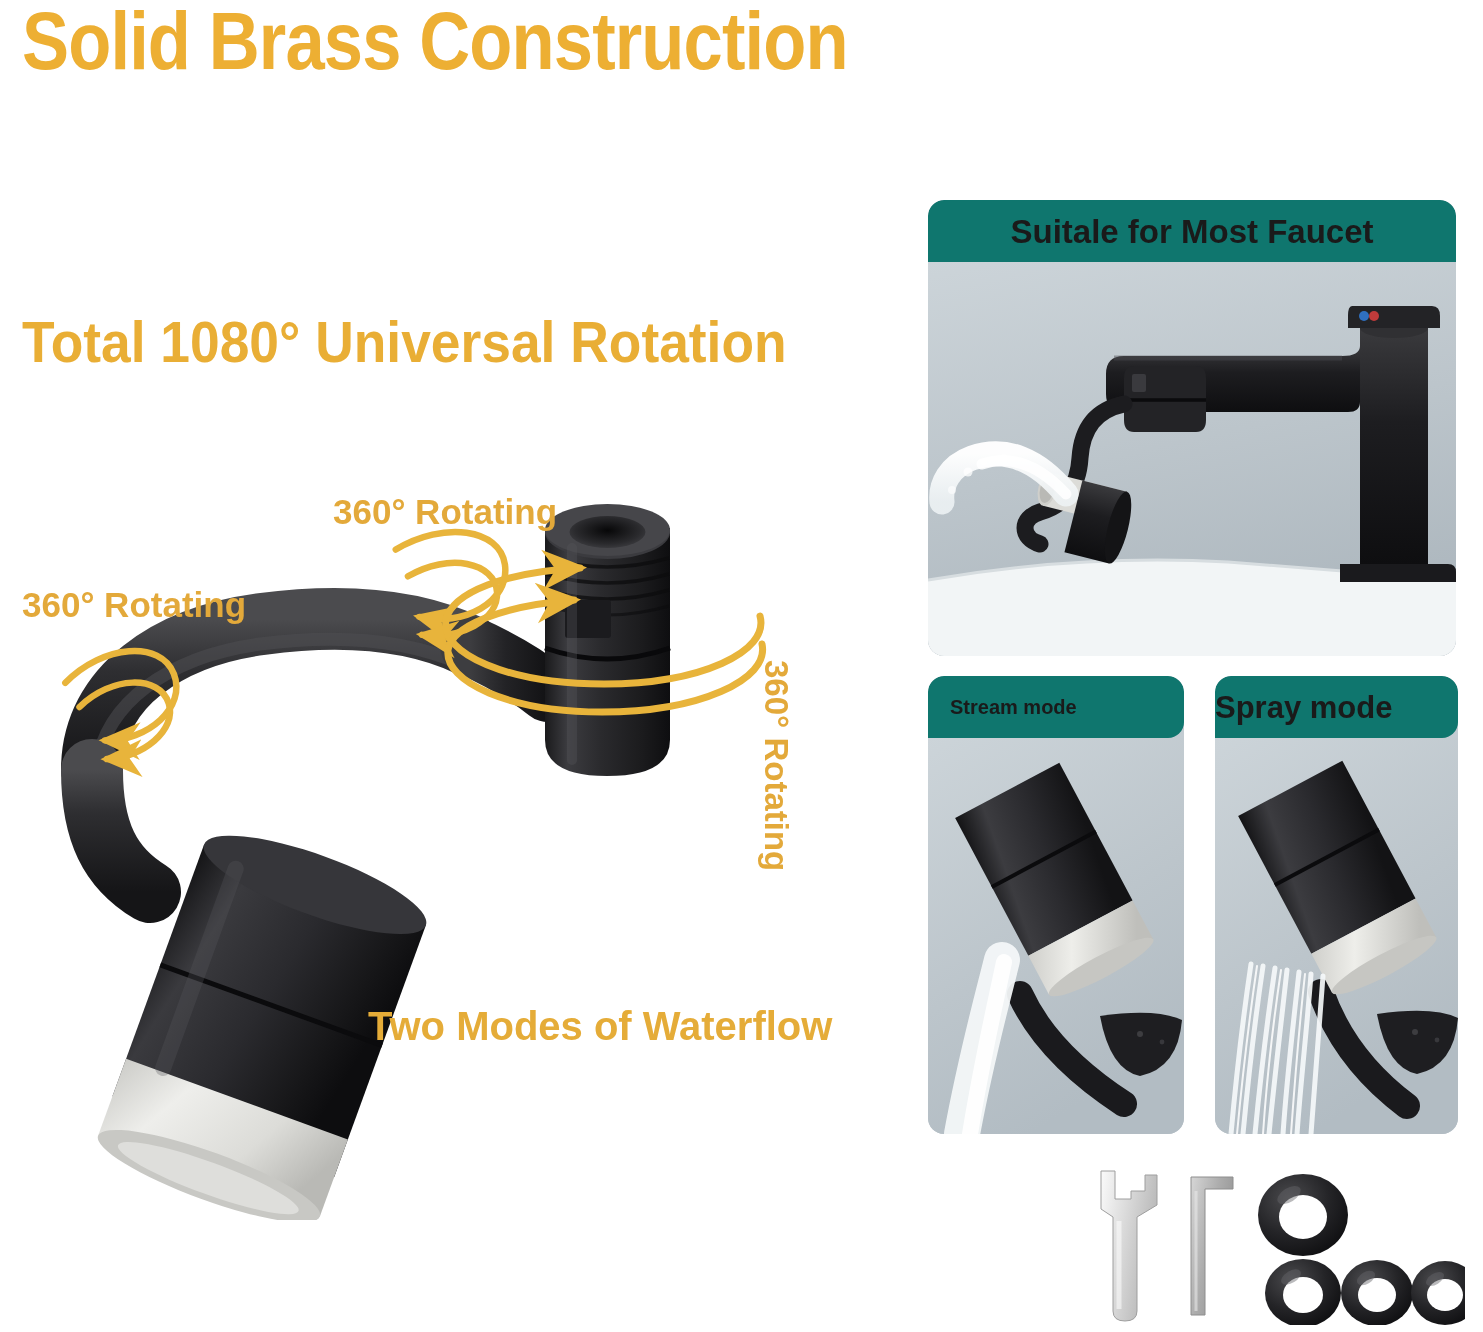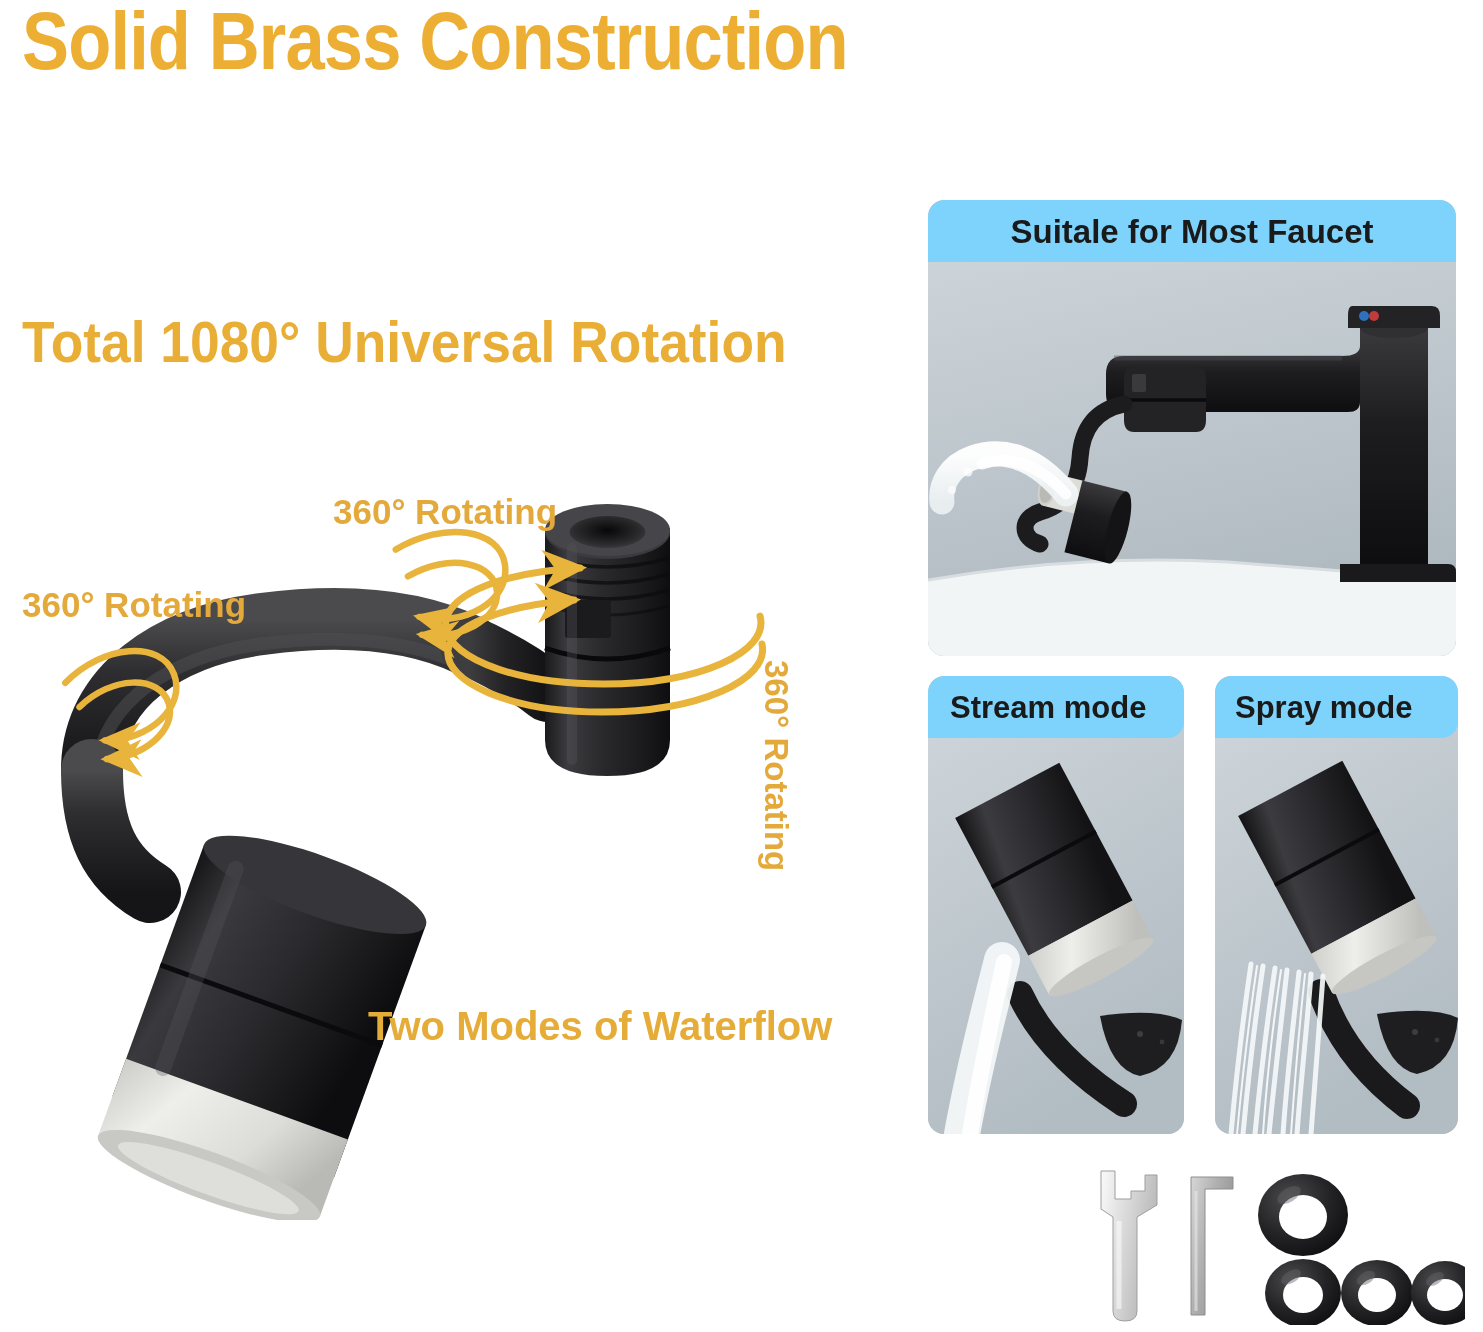--- a/index.html
+++ b/index.html
@@ -80,21 +80,21 @@
   #product-diagram svg { display: block; }
 
   
   .panel {
     position: absolute;
     border-radius: 16px;
     overflow: hidden;
     background: #c3ccd2;
   }
   .panel-banner {
-    background: #7dd3fc;
+    background: #0f766e;
     color: #1a1a1a;
     font-size: 33px;
     font-weight: 700;
     text-align: right;
     line-height: 1;
     display: flex;
     align-items: center;
     justify-content: center;
     border-radius: 16px 16px 0 0;
   }
@@ -103,25 +103,25 @@
     overflow: hidden;
     width: 100%;
   }
   .panel-photo svg { display: block; width: 100%; height: 100%; }
 
   #panel-faucet        { left: 928px;  top: 200px; width: 528px; height: 456px; }
   #panel-faucet .panel-banner { height: 62px; }
   #panel-faucet .panel-photo  { height: 394px; }
 
   #panel-stream        { left: 928px;  top: 676px; width: 256px; height: 458px; }
-  #panel-stream .panel-banner { height: 62px; font-size: 31px; justify-content: flex-start; padding-left: 22px; border-radius: 16px 16px 16px 0;}
+  #panel-stream .panel-banner { height: 62px; font-size: 20px; justify-content: flex-start; padding-left: 22px; border-radius: 16px 16px 16px 0;}
   #panel-stream .panel-photo  { height: 396px; }
 
   #panel-spray         { left: 1215px; top: 676px; width: 243px; height: 458px; }
-  #panel-spray .panel-banner { height: 62px; font-size: 31px; justify-content: flex-start; padding-left: 20px; border-radius: 16px 16px 16px 0;}
+  #panel-spray .panel-banner { height: 62px; font-size: 31px; justify-content: flex-start; border-radius: 16px 16px 16px 0;}
   #panel-spray .panel-photo  { height: 396px; }
 
   
   #accessories {
     position: absolute;
     left: 1085px;
     top: 1165px;
     width: 380px;
     height: 160px;
   }

